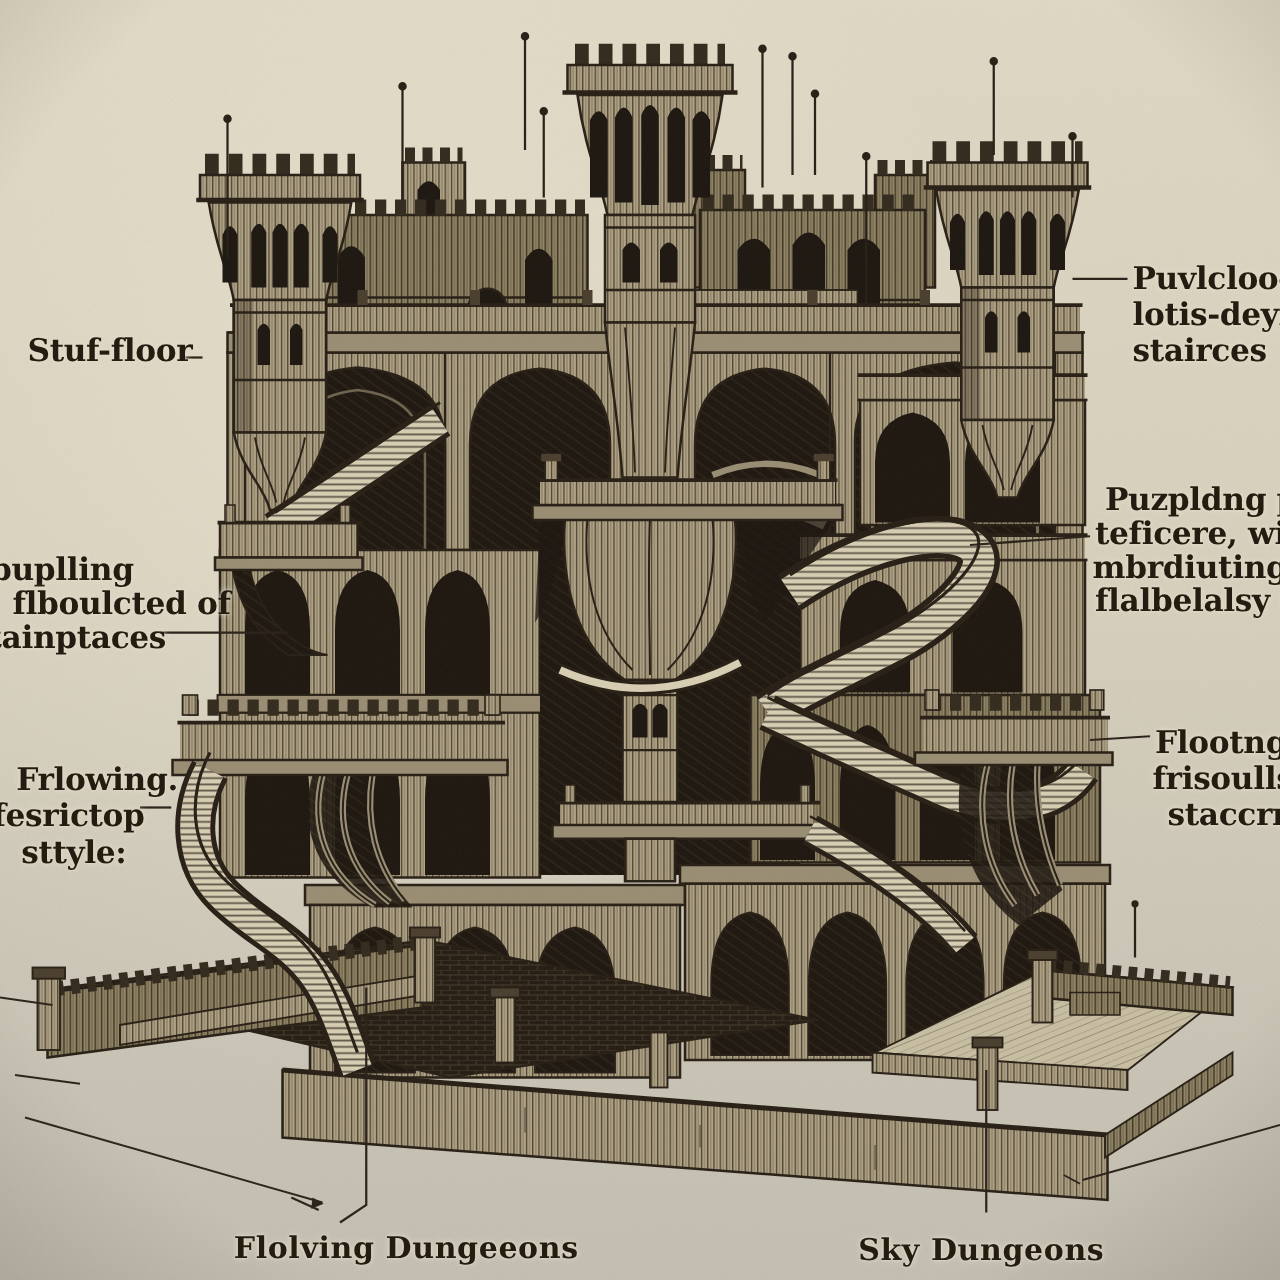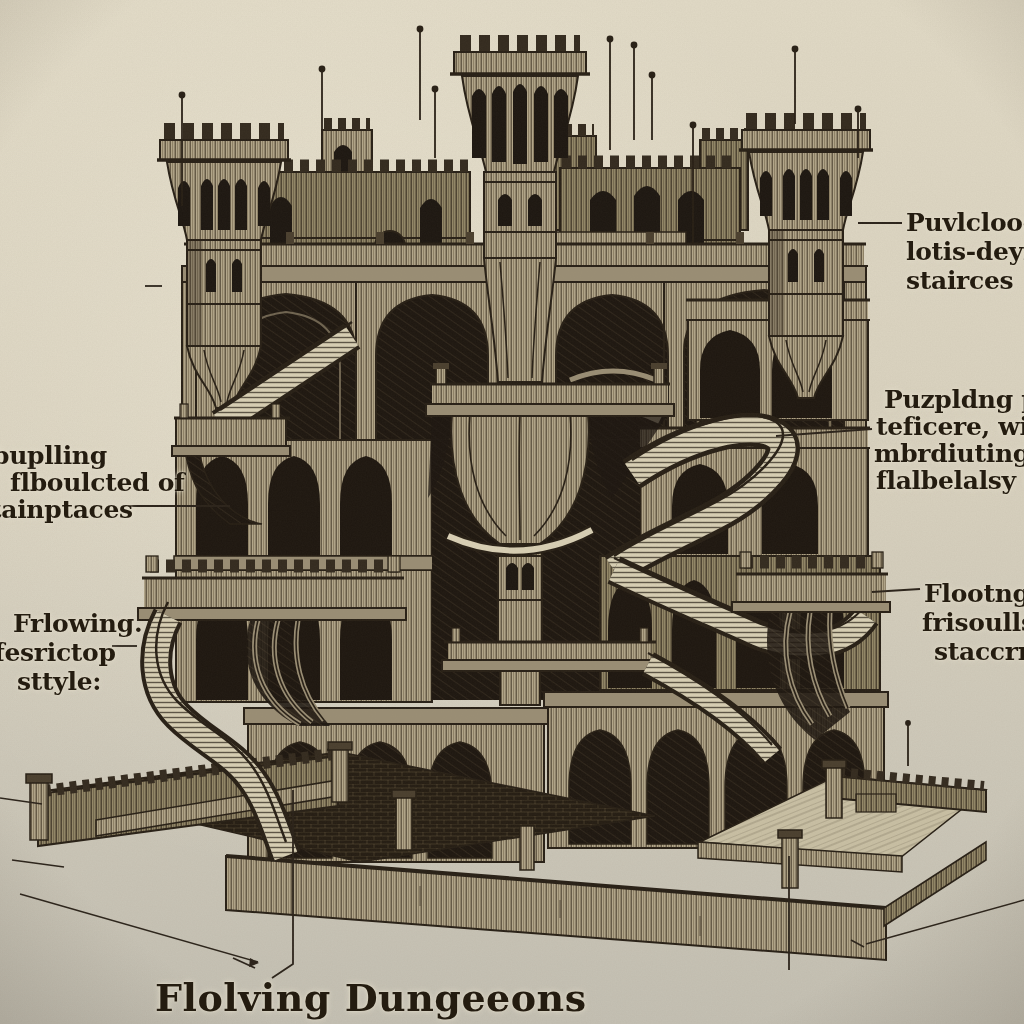--- a/index.html
+++ b/index.html
@@ -3,21 +3,21 @@
 <meta charset="utf-8">
 <style>
   html,body{margin:0;padding:0;background:#d9d2bf;}
   .stage{position:relative;width:1024px;height:1024px;overflow:hidden;
          font-family:"DejaVu Serif","Liberation Serif",serif;}
   .stage svg{position:absolute;left:0;top:0;}
   .callout{position:absolute;font-weight:bold;color:#241c10;font-size:25px;line-height:29px;
            white-space:nowrap;letter-spacing:-0.3px;
            text-shadow:0 0 6px rgba(230,223,204,0.9),0 0 2px rgba(230,223,204,0.95);}
   .callout span{display:block;}
-  .callout.big{font-size:38px;line-height:36px;text-align:center;letter-spacing:0.5px;}
+  .callout.big{font-size:24px;line-height:36px;text-align:center;letter-spacing:0.5px;}
   .c-left-top{left:0;top:266px;}
   .c-left-mid{left:-10px;top:442px;line-height:27px;}
   .c-left-low{left:-6px;top:609px;}
   .c-right-top{left:906px;top:208px;}
   .c-right-mid{left:884px;top:386px;line-height:27px;}
   .c-right-low{left:924px;top:579px;}
   .c-bottom-left{left:155px;top:980px;width:340px;}
   .c-bottom-right{left:625px;top:982px;width:320px;}
 </style>
 </head>
@@ -389,20 +389,21 @@
   <path d="M293 790 V964 L272 978"></path>
   <path d="M233 958 L255 968"></path>
   <path d="M789 856 V970"></path>
 </g>
 
 <rect width="1024" height="1024" filter="url(#grain)"></rect>
 <rect width="1024" height="1024" fill="url(#vig)"></rect>
 </svg>
 
 <div class="callout c-left-top">
+  <span style="padding-left:22px">Stuf-floor</span>
 </div>
 
 <div class="callout c-left-mid">
   <span style="padding-left:2px">buplling</span>
   <span style="padding-left:20px">flboulcted of</span>
   <span>tainptaces</span>
 </div>
 
 <div class="callout c-left-low">
   <span style="padding-left:19px">Frlowing.</span>
@@ -426,14 +427,17 @@
 <div class="callout c-right-low">
   <span>Flootng l</span>
   <span style="margin-left:-2px">frisoulls</span>
   <span style="padding-left:10px">staccrres</span>
 </div>
 
 <div class="callout big c-bottom-left">
   <span>Flolving Dungeeons</span>
 </div>
 
+<div class="callout big c-bottom-right">
+  <span>Sky Dungeons</span>
+</div>
 
 </div>
 
 </body></html>

